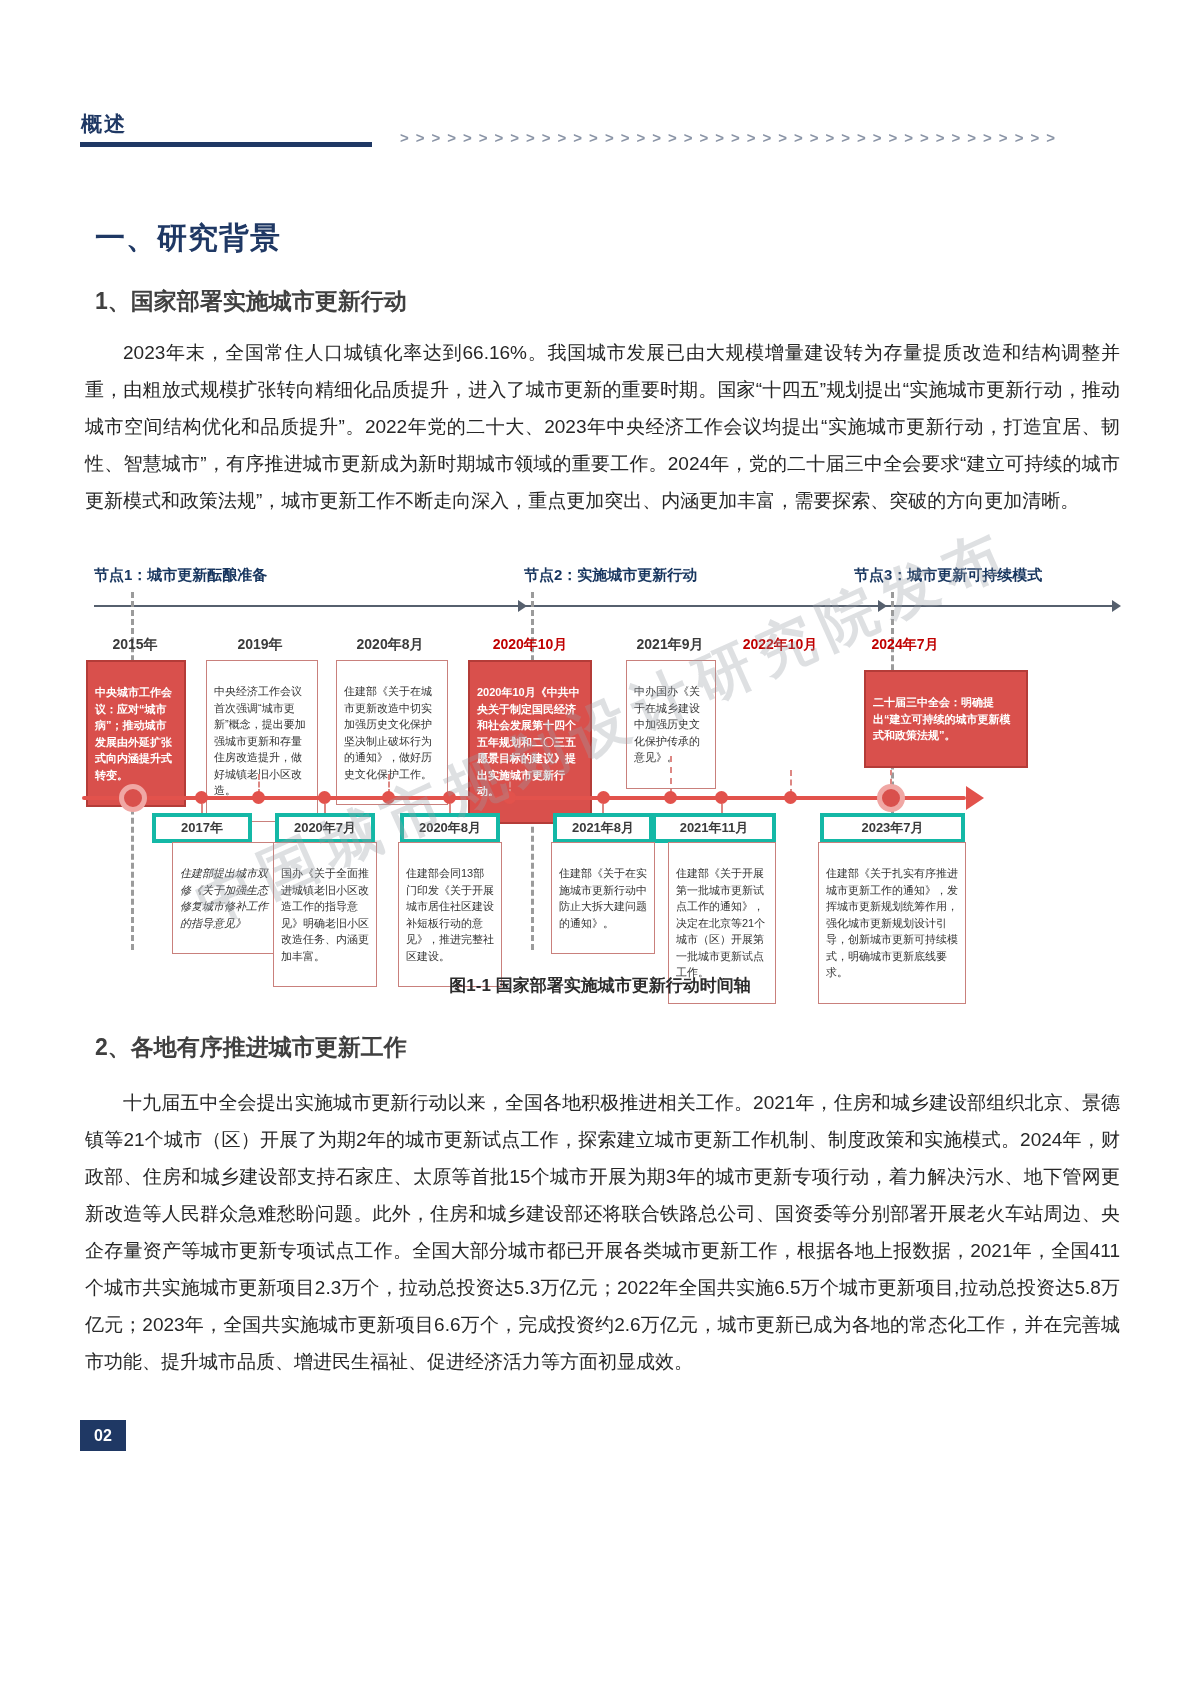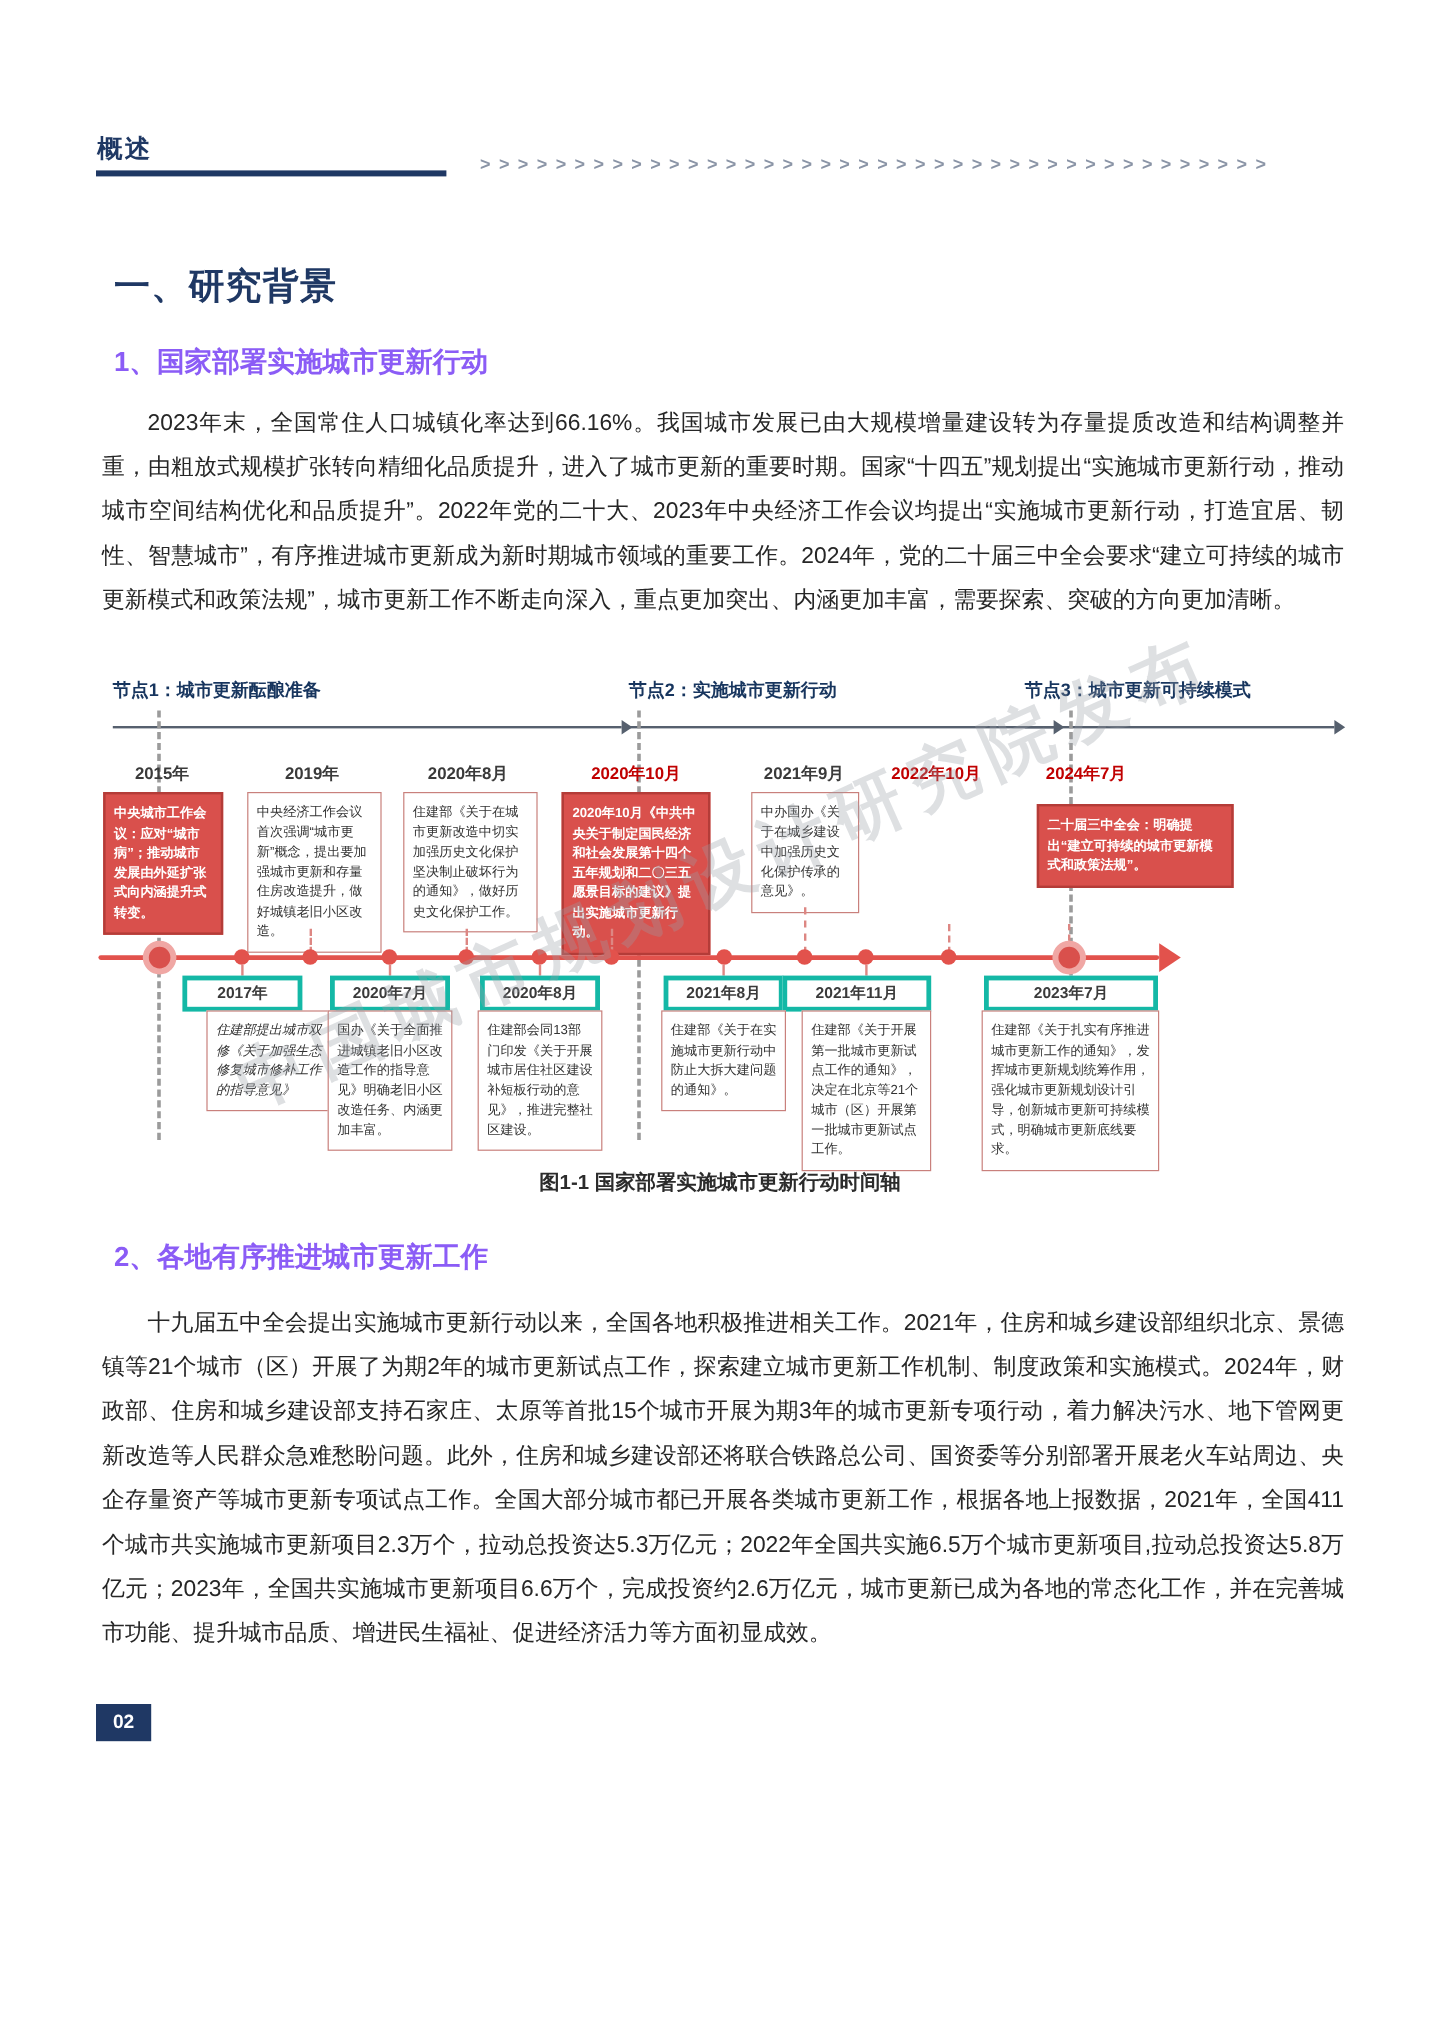--- a/index.html
+++ b/index.html
@@ -5,38 +5,38 @@
   * { margin:0; padding:0; box-sizing:border-box; }
   html,body { background:#ffffff; }
   body {
     width:1200px; height:1698px; position:relative; overflow:hidden;
     font-family:"Liberation Sans","DejaVu Sans",sans-serif; color:#262626;
   }
   .overview-label { position:absolute; left:81px; top:110px; font-size:21px; font-weight:bold; color:#1f3864; letter-spacing:2px; }
   .overview-bar { position:absolute; left:80px; top:142px; width:292px; height:5px; background:#1f3864; }
   .chevrons { position:absolute; left:400px; top:129px; font-size:15px; font-weight:bold; color:#8a94a6; letter-spacing:7px; white-space:nowrap; }
   .sec-title { position:absolute; left:95px; top:218px; font-size:30px; font-weight:bold; color:#1f3864; letter-spacing:1px; }
-  .sub-title { position:absolute; left:95px; font-size:23px; font-weight:bold; color:#8b5cf6; }
+  .sub-title { position:absolute; left:95px; font-size:23px; font-weight:bold; color:#404040; }
   .sub1 { top:286px; } .sub2 { top:1032px; }
   .para { position:absolute; left:85px; width:1035px; font-size:19px; line-height:37px; text-align:justify; text-indent:2em; color:#262626; }
   .para1 { top:334px; } .para2 { top:1084px; }
 
   .timeline { position:absolute; left:80px; top:566px; width:1046px; height:404px; }
   .phase-label { position:absolute; top:0; font-size:15px; font-weight:bold; color:#17355e; white-space:nowrap; }
   .phase-arrow { position:absolute; top:39px; height:2px; background:#56606e; }
   .phase-arrow::after { content:""; position:absolute; right:-9px; top:-5px; width:0; height:0;
     border-left:9px solid #56606e; border-top:6px solid transparent; border-bottom:6px solid transparent; }
   .phase-dash { position:absolute; top:26px; height:358px; width:0; border-left:3px dashed #9b9b9b; }
 
   .tl-date { position:absolute; font-size:14px; font-weight:bold; color:#3a3a3a; text-align:center; white-space:nowrap; }
   .tl-date.red { color:#c00000; }
   .tl-date.top { top:70px; }
   .tl-date.bottom { top:247px; background:#fff; border:4px solid #14b8a6; padding:2px 0; font-size:13px; }
 
-  .tl-box { position:absolute; font-size:11px; line-height:1.5; padding:8px 7px; color:#333; }
+  .tl-box { position:absolute; font-size:11px; line-height:1.5; padding:22px 7px; color:#333; }
   .tl-box.top { top:94px; }
   .tl-box.bottom { top:276px; }
   .tl-box.solid { background:#d9504c; border:2px solid #b43c38; color:#fff; font-weight:bold; }
   .tl-box.outline { background:#fff; border:1px solid #c9807c; }
 
   .tl-line { position:absolute; left:2px; top:230px; width:884px; height:4px; background:#e2524c; border-radius:2px; }
   .tl-arrowhead { position:absolute; left:886px; top:220px; width:0; height:0;
     border-left:18px solid #e2524c; border-top:12px solid transparent; border-bottom:12px solid transparent; }
   .dot { position:absolute; top:225px; width:13px; height:13px; border-radius:50%; background:#e2524c; }
   .dot-big { position:absolute; top:218px; width:28px; height:28px; border-radius:50%; background:#d9504c; border:5px solid #f0a7a4; }

